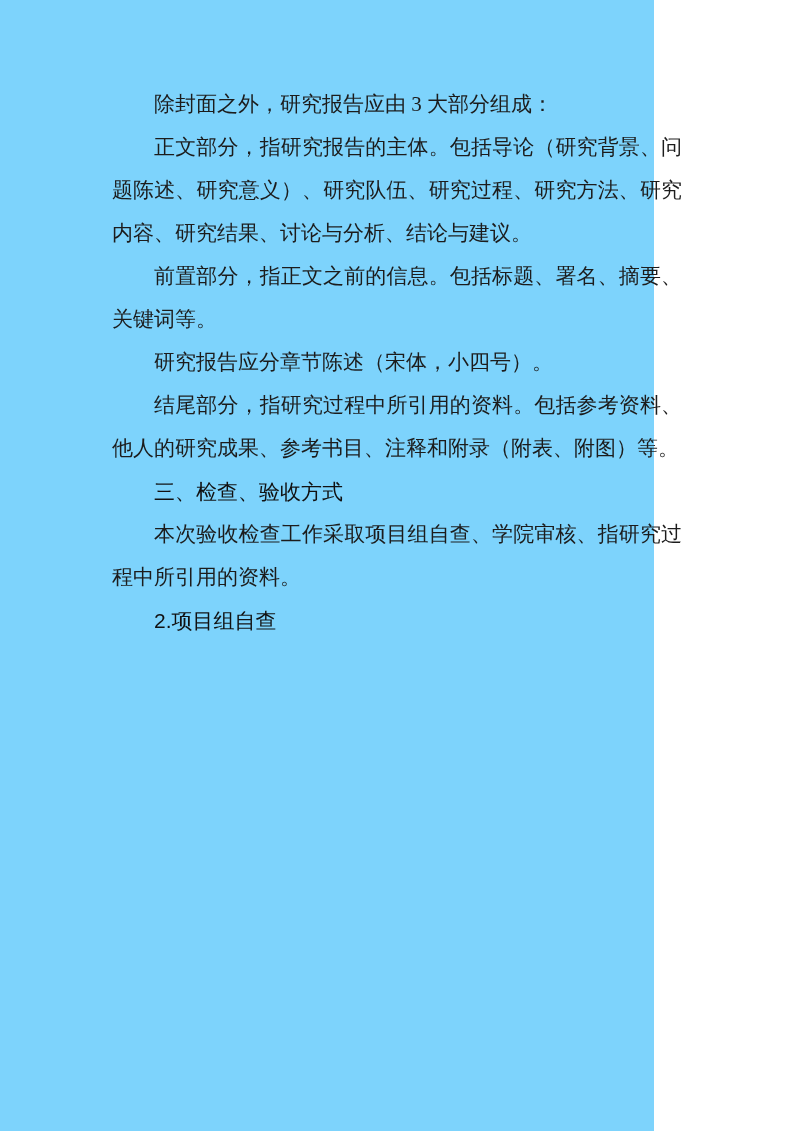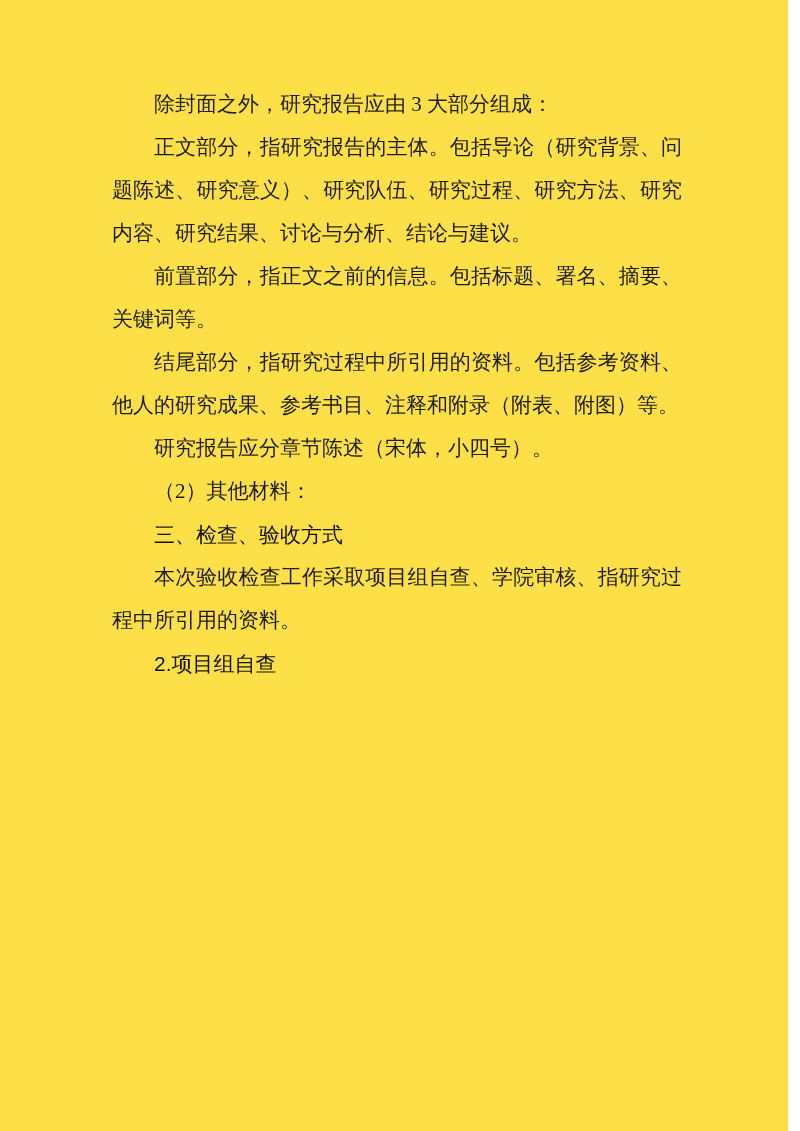--- a/index.html
+++ b/index.html
@@ -7,23 +7,23 @@
     padding: 0;
   }
   body {
     width: 800px;
     height: 1131px;
     background: #ffffff;
     overflow: hidden;
   }
   .page {
     position: relative;
-    width: 788px;
+    width: 654px;
     height: 1131px;
-    background: #fde047;
+    background: #7dd3fc;
   }
   .doc-content {
     position: absolute;
     left: 112px;
     top: 83px;
     width: 570px;
     font-family: "Liberation Serif", "DejaVu Serif", serif;
     font-size: 21px;
     line-height: 43px;
     color: #1c1c1c;
@@ -42,20 +42,19 @@
   }
 </style>
 </head>
 <body>
 
 <div class="page">
   <div class="doc-content">
     <p class="body-para">除封面之外，研究报告应由 3 大部分组成：</p>
     <p class="body-para">正文部分，指研究报告的主体。包括导论（研究背景、问题陈述、研究意义）、研究队伍、研究过程、研究方法、研究内容、研究结果、讨论与分析、结论与建议。</p>
     <p class="body-para">前置部分，指正文之前的信息。包括标题、署名、摘要、关键词等。</p>
+    <p class="body-para">研究报告应分章节陈述（宋体，小四号）。</p>
     <p class="body-para">结尾部分，指研究过程中所引用的资料。包括参考资料、他人的研究成果、参考书目、注释和附录（附表、附图）等。</p>
-    <p class="body-para">研究报告应分章节陈述（宋体，小四号）。</p>
-    <p class="body-para">（2）其他材料：</p>
     <p class="heading">三、检查、验收方式</p>
     <p class="body-para">本次验收检查工作采取项目组自查、学院审核、指研究过程中所引用的资料。</p>
     <p class="heading">2.项目组自查</p>
   </div>
 </div>
 
 </body></html>

